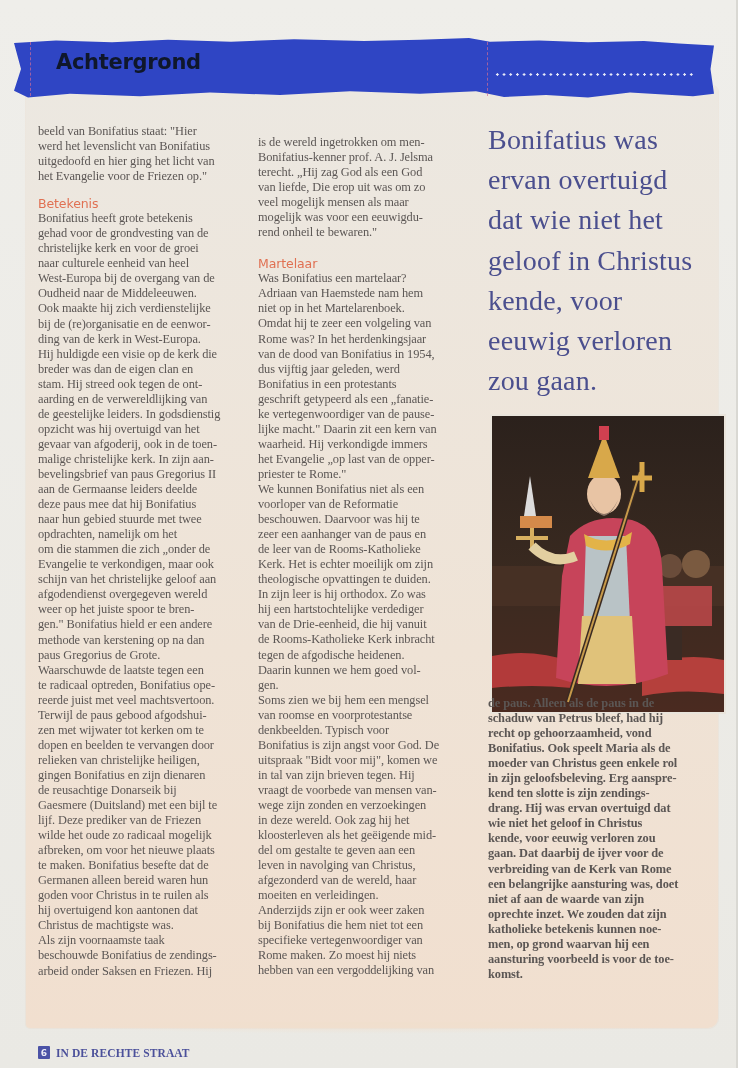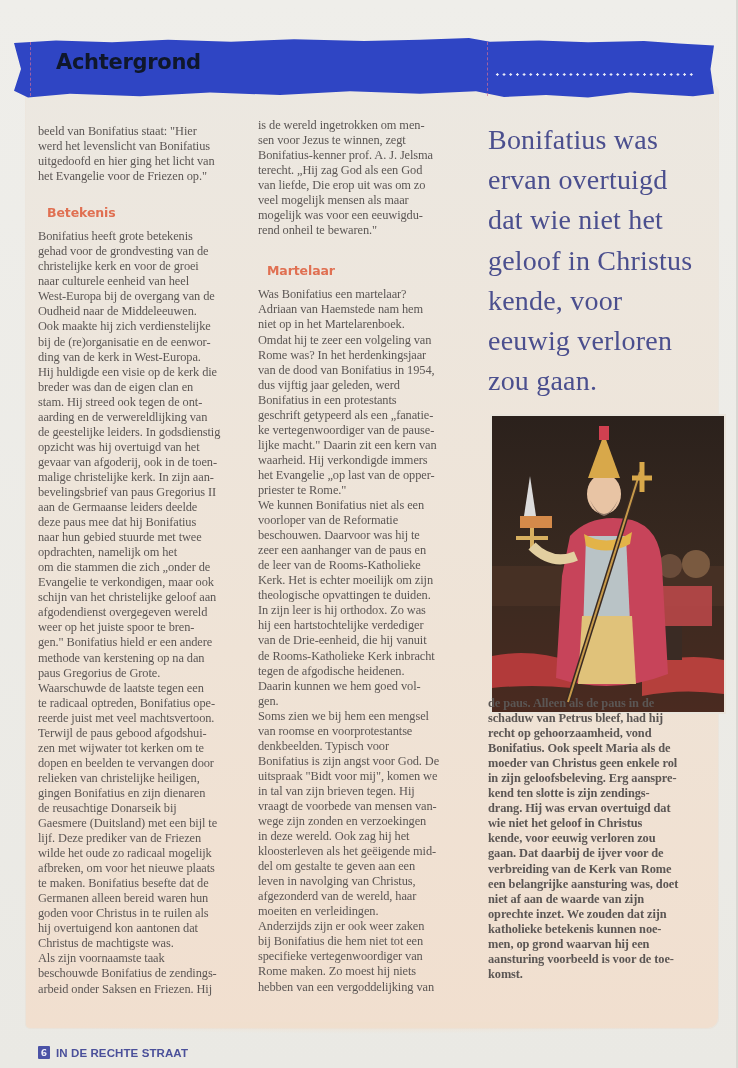--- a/index.html
+++ b/index.html
@@ -43,26 +43,26 @@
     background-image: radial-gradient(circle, #e8eaf8 1.2px, rgba(0,0,0,0) 1.4px);
     background-size: 6.7px 3px; background-repeat: repeat-x;
   }
   .col {
     position: absolute; top: 124px;
     font-size: 12.4px; line-height: 15.05px; color: #5b5654;
     letter-spacing: -0.1px;
   }
   .col p { margin: 0; }
   .col-left { left: 38px; width: 214px; }
-  .col-mid { left: 258px; width: 214px; top: 118px; }
+  .col-mid { left: 258px; width: 214px; top: 135px; }
   .col-right { left: 488px; width: 232px; top: 696px; font-weight: bold; }
   .subhead {
-    font-family: "DejaVu Sans", sans-serif; font-weight: bold;
+    font-family: "DejaVu Sans", sans-serif; font-weight: normal;
     color: #e07052; font-size: 12.5px; line-height: 15px;
-    margin: 9px;
+    margin: 0;
   }
   .gap { height: 12px; }
   .quote {
     position: absolute; left: 488px; top: 120px; width: 232px;
     font-size: 28px; line-height: 40.2px; color: #4b4f8e;
     letter-spacing: 0.2px;
   }
   .quote p { margin: 0; }
   .painting {
     position: absolute; left: 490px; top: 414px; width: 232px; height: 296px;
@@ -72,21 +72,21 @@
   .footer {
     position: absolute; left: 38px; top: 1046px;
     display: flex; align-items: center; gap: 6px;
   }
   .page-badge {
     width: 12px; height: 13px; background: #4b52a6; color: #eaeaf6;
     font-family: "DejaVu Sans", sans-serif; font-weight: bold; font-size: 9px;
     display: flex; align-items: center; justify-content: center; border-radius: 1px;
   }
   .mag-title {
-    font-family: Liberation Sans, sans-serif; font-weight: bold; font-size: 11.5px;
+    font-family: Liberation Serif, serif; font-weight: bold; font-size: 11.5px;
     color: #4b509a; letter-spacing: 0.1px;
   }
 </style>
 </head>
 <body>
 
 <div class="page-edge"></div>
 <div class="paper"></div>
 
 <div class="banner"></div>
@@ -155,21 +155,20 @@
       <p>Christus de machtigste was.</p>
       <p>Als zijn voornaamste taak</p>
       <p>beschouwde Bonifatius de zendings-</p>
       <p>arbeid onder Saksen en Friezen. Hij</p>
     </div>
 </div>
 
 <div class="col col-mid">
   <div id="mid-intro">
       <p>is de wereld ingetrokken om men-</p>
-      <p>sen voor Jezus te winnen, zegt</p>
       <p>Bonifatius-kenner prof. A. J. Jelsma</p>
       <p>terecht. „Hij zag God als een God</p>
       <p>van liefde, Die erop uit was om zo</p>
       <p>veel mogelijk mensen als maar</p>
       <p>mogelijk was voor een eeuwigdu-</p>
       <p>rend onheil te bewaren."</p>
     </div>
   <div class="gap" style="height:16px"></div>
   <h3 class="subhead">Martelaar</h3>
   <div id="mid-body">

